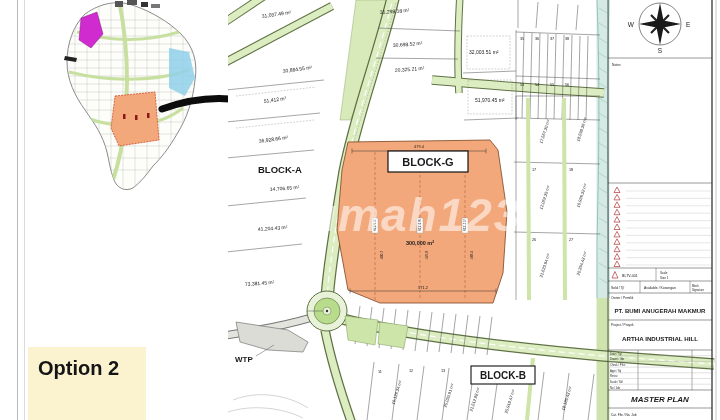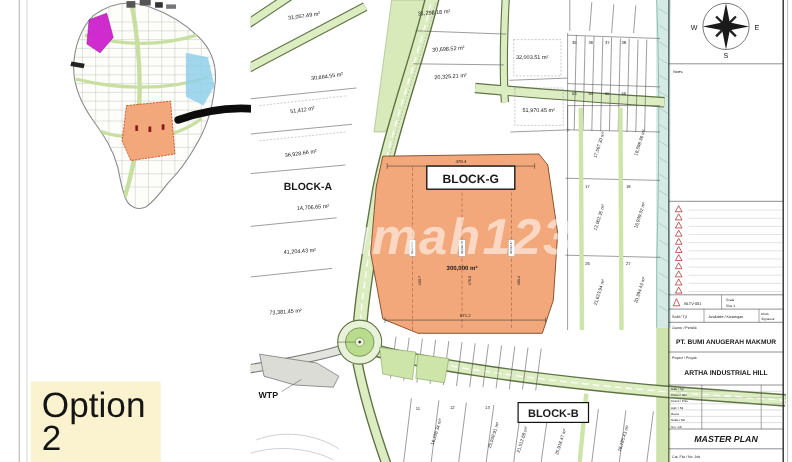--- a/index.html
+++ b/index.html
@@ -5,21 +5,21 @@
   html,body{margin:0;padding:0;}
   body{width:720px;height:420px;position:relative;overflow:hidden;background:#fff;
        font-family:"Liberation Sans",sans-serif;}
   svg text{font-family:"Liberation Sans",sans-serif;fill:#1a1a1a;}
   #overview{position:absolute;left:57px;top:0;}
   #arrow-ov{position:absolute;left:140px;top:85px;}
   #mainmap{position:absolute;left:228px;top:0;}
   .vline{position:absolute;top:0;width:1px;height:420px;}
   #optionbox{position:absolute;left:28px;top:347px;width:118px;height:80px;
              background:#fbf2d0;padding:6px 0 0 10px;box-sizing:border-box;}
-  #optionbox .ln{font-size:32px;font-weight:normal;color:#151515;line-height:30px;}
+  #optionbox .ln{font-size:20px;font-weight:bold;color:#151515;line-height:30px;}
   #watermark{position:absolute;left:288px;top:188px;font-size:46px;font-weight:bold;
              font-style:italic;color:rgba(255,255,255,0.55);letter-spacing:2px;
              pointer-events:none;z-index:5;}
 </style>
 </head>
 <body>
 
 <div class="vline" style="left:17px;background:#b9b9b9;"></div>
 <div class="vline" style="left:24px;background:#dadada;"></div>
 

